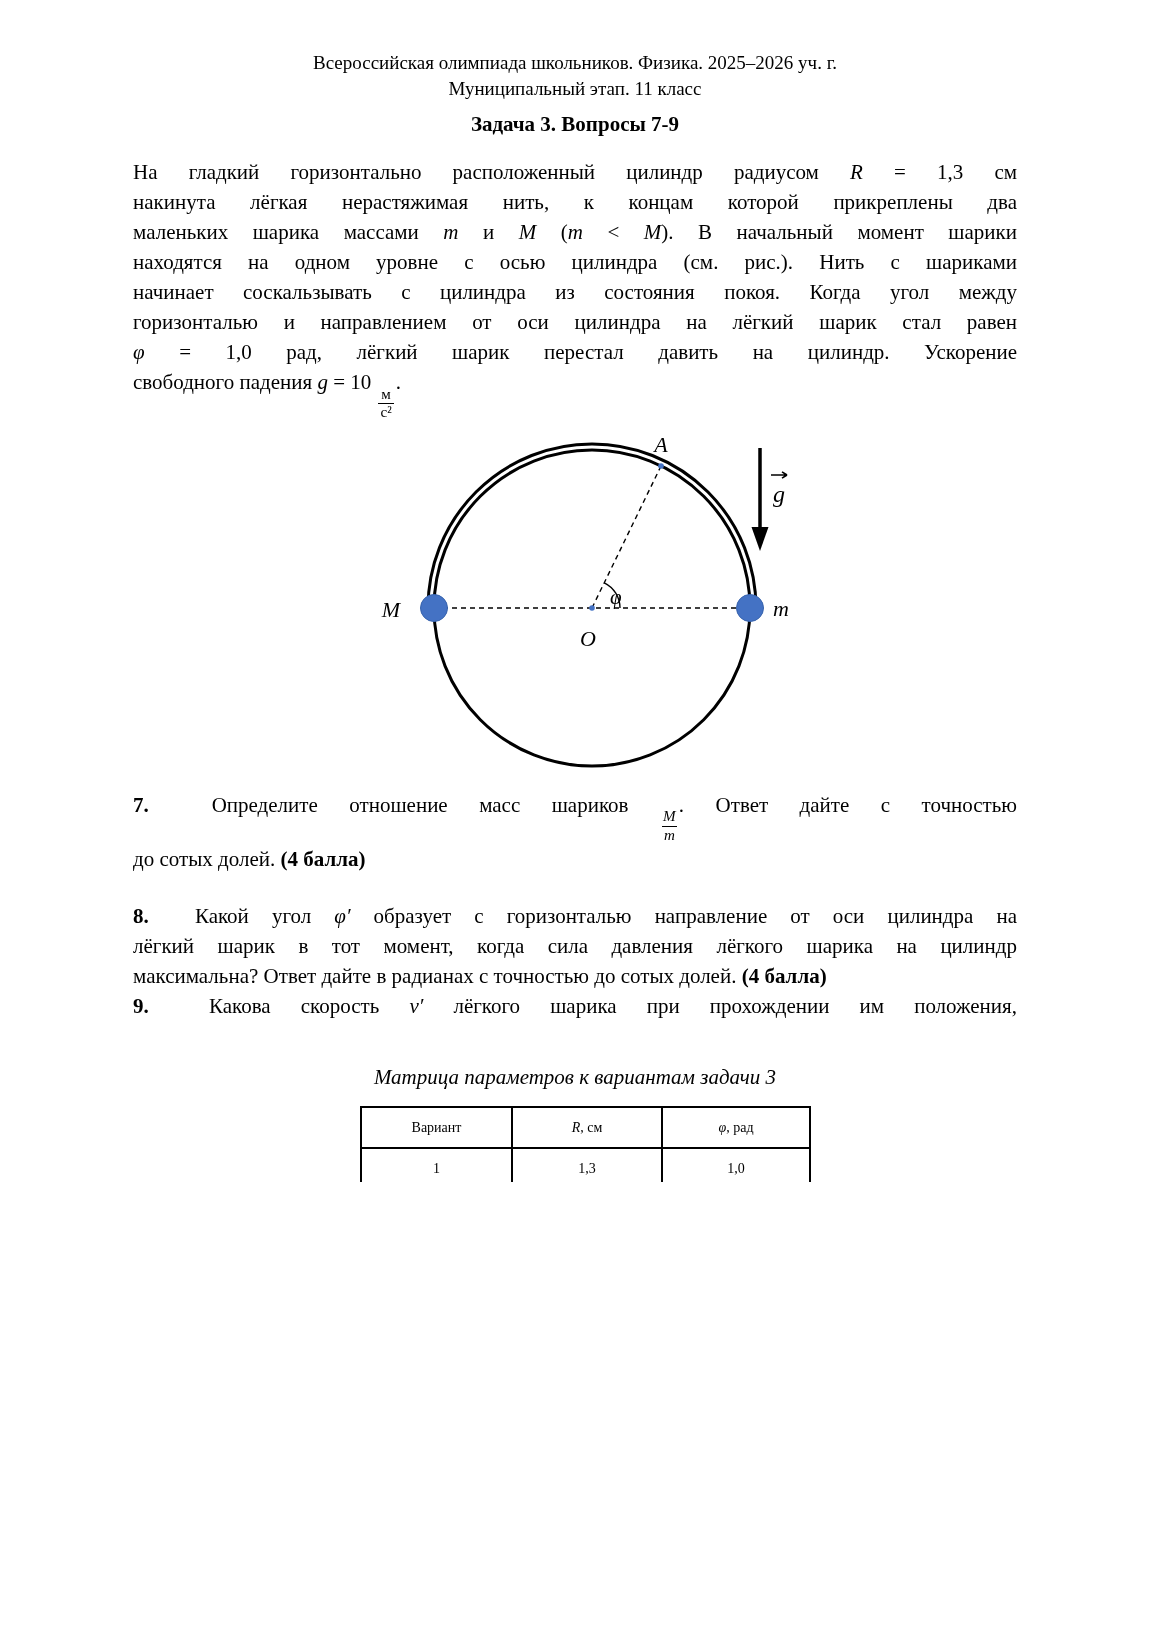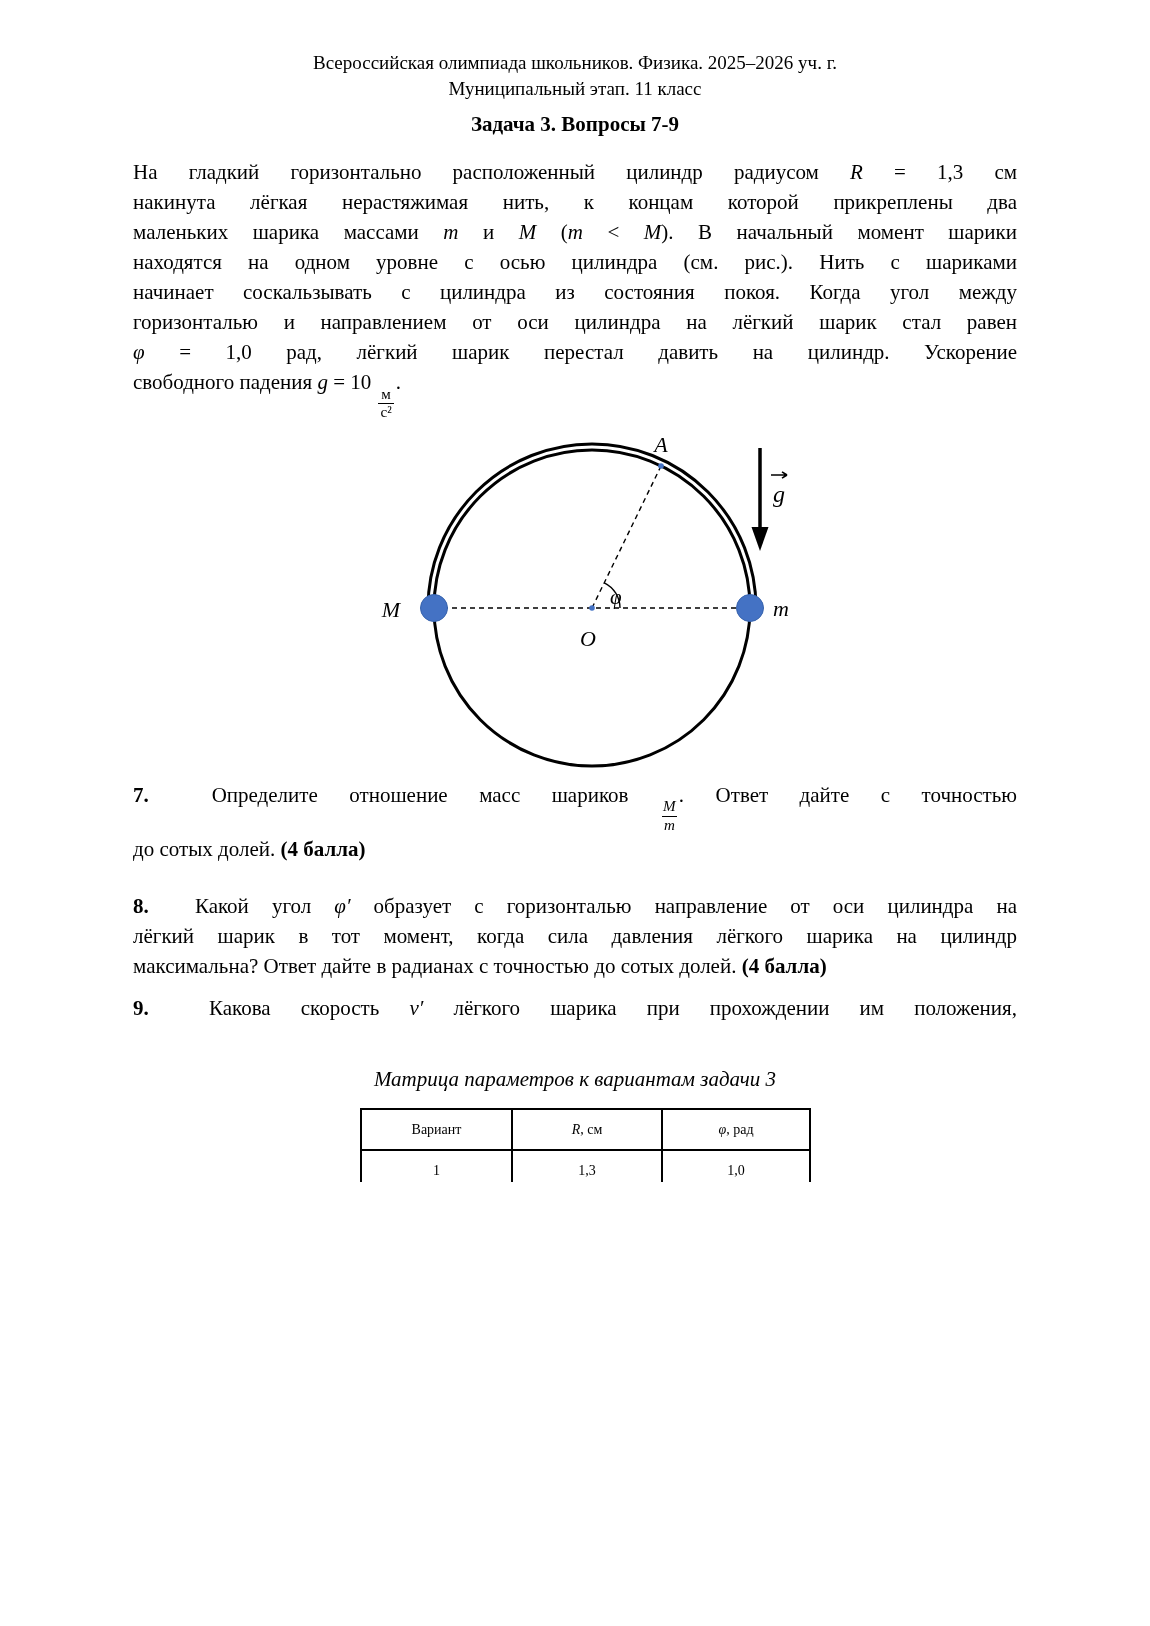--- a/index.html
+++ b/index.html
@@ -27,23 +27,23 @@
   .para{
     margin:20px 133px 0 133px;
     font-size:21px;
     line-height:30px;
   }
   .qblock{
     margin:0 133px;
     font-size:21px;
     line-height:30px;
   }
-  .qblock.q7{margin-top:10px;}
+  .qblock.q7{margin-top:20px;}
   .qblock.q8{margin-top:27px;}
-  .qblock.q9{margin-top:12px;}
+  .qblock.q9{margin-top:0;}
   .tline{text-align:justify;}
   .tline.fj{text-align-last:justify;}
   .s-b{font-weight:bold;}
   .s-i{font-style:italic;}
   .s-bi{font-weight:bold;}
   .frac{
     display:inline-flex;
     flex-direction:column;
     align-items:center;
     vertical-align:-0.65em;

